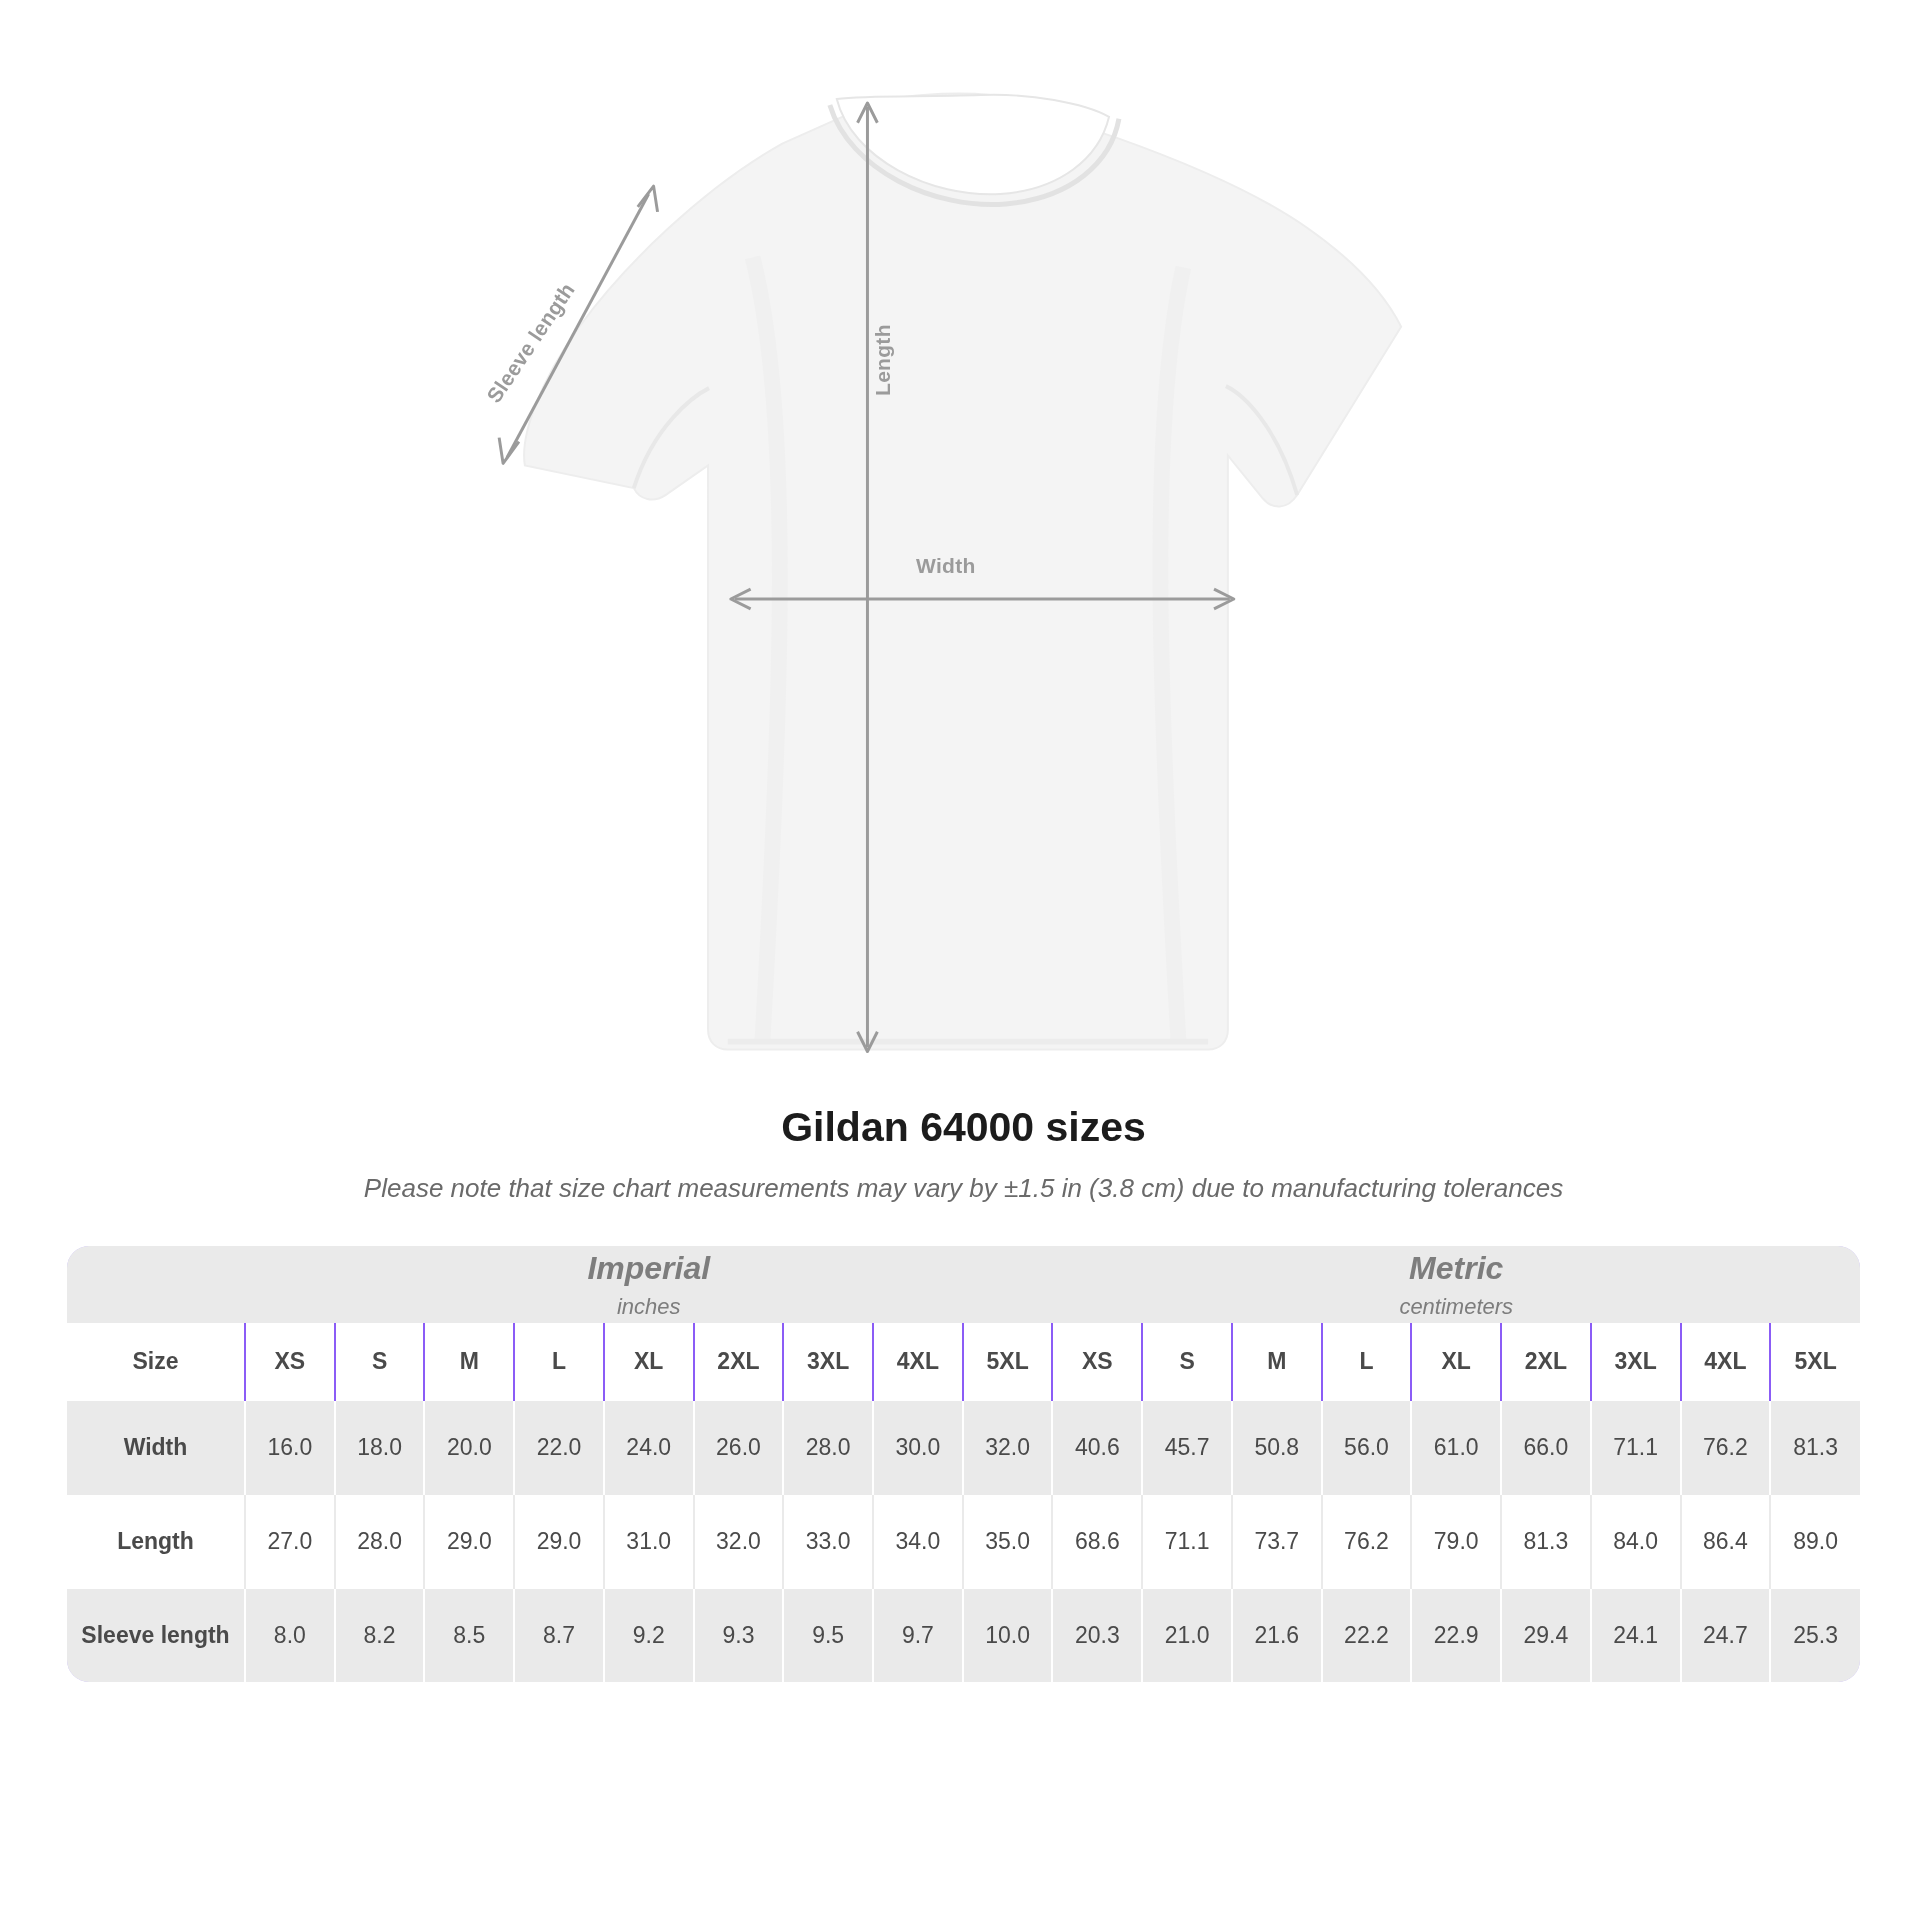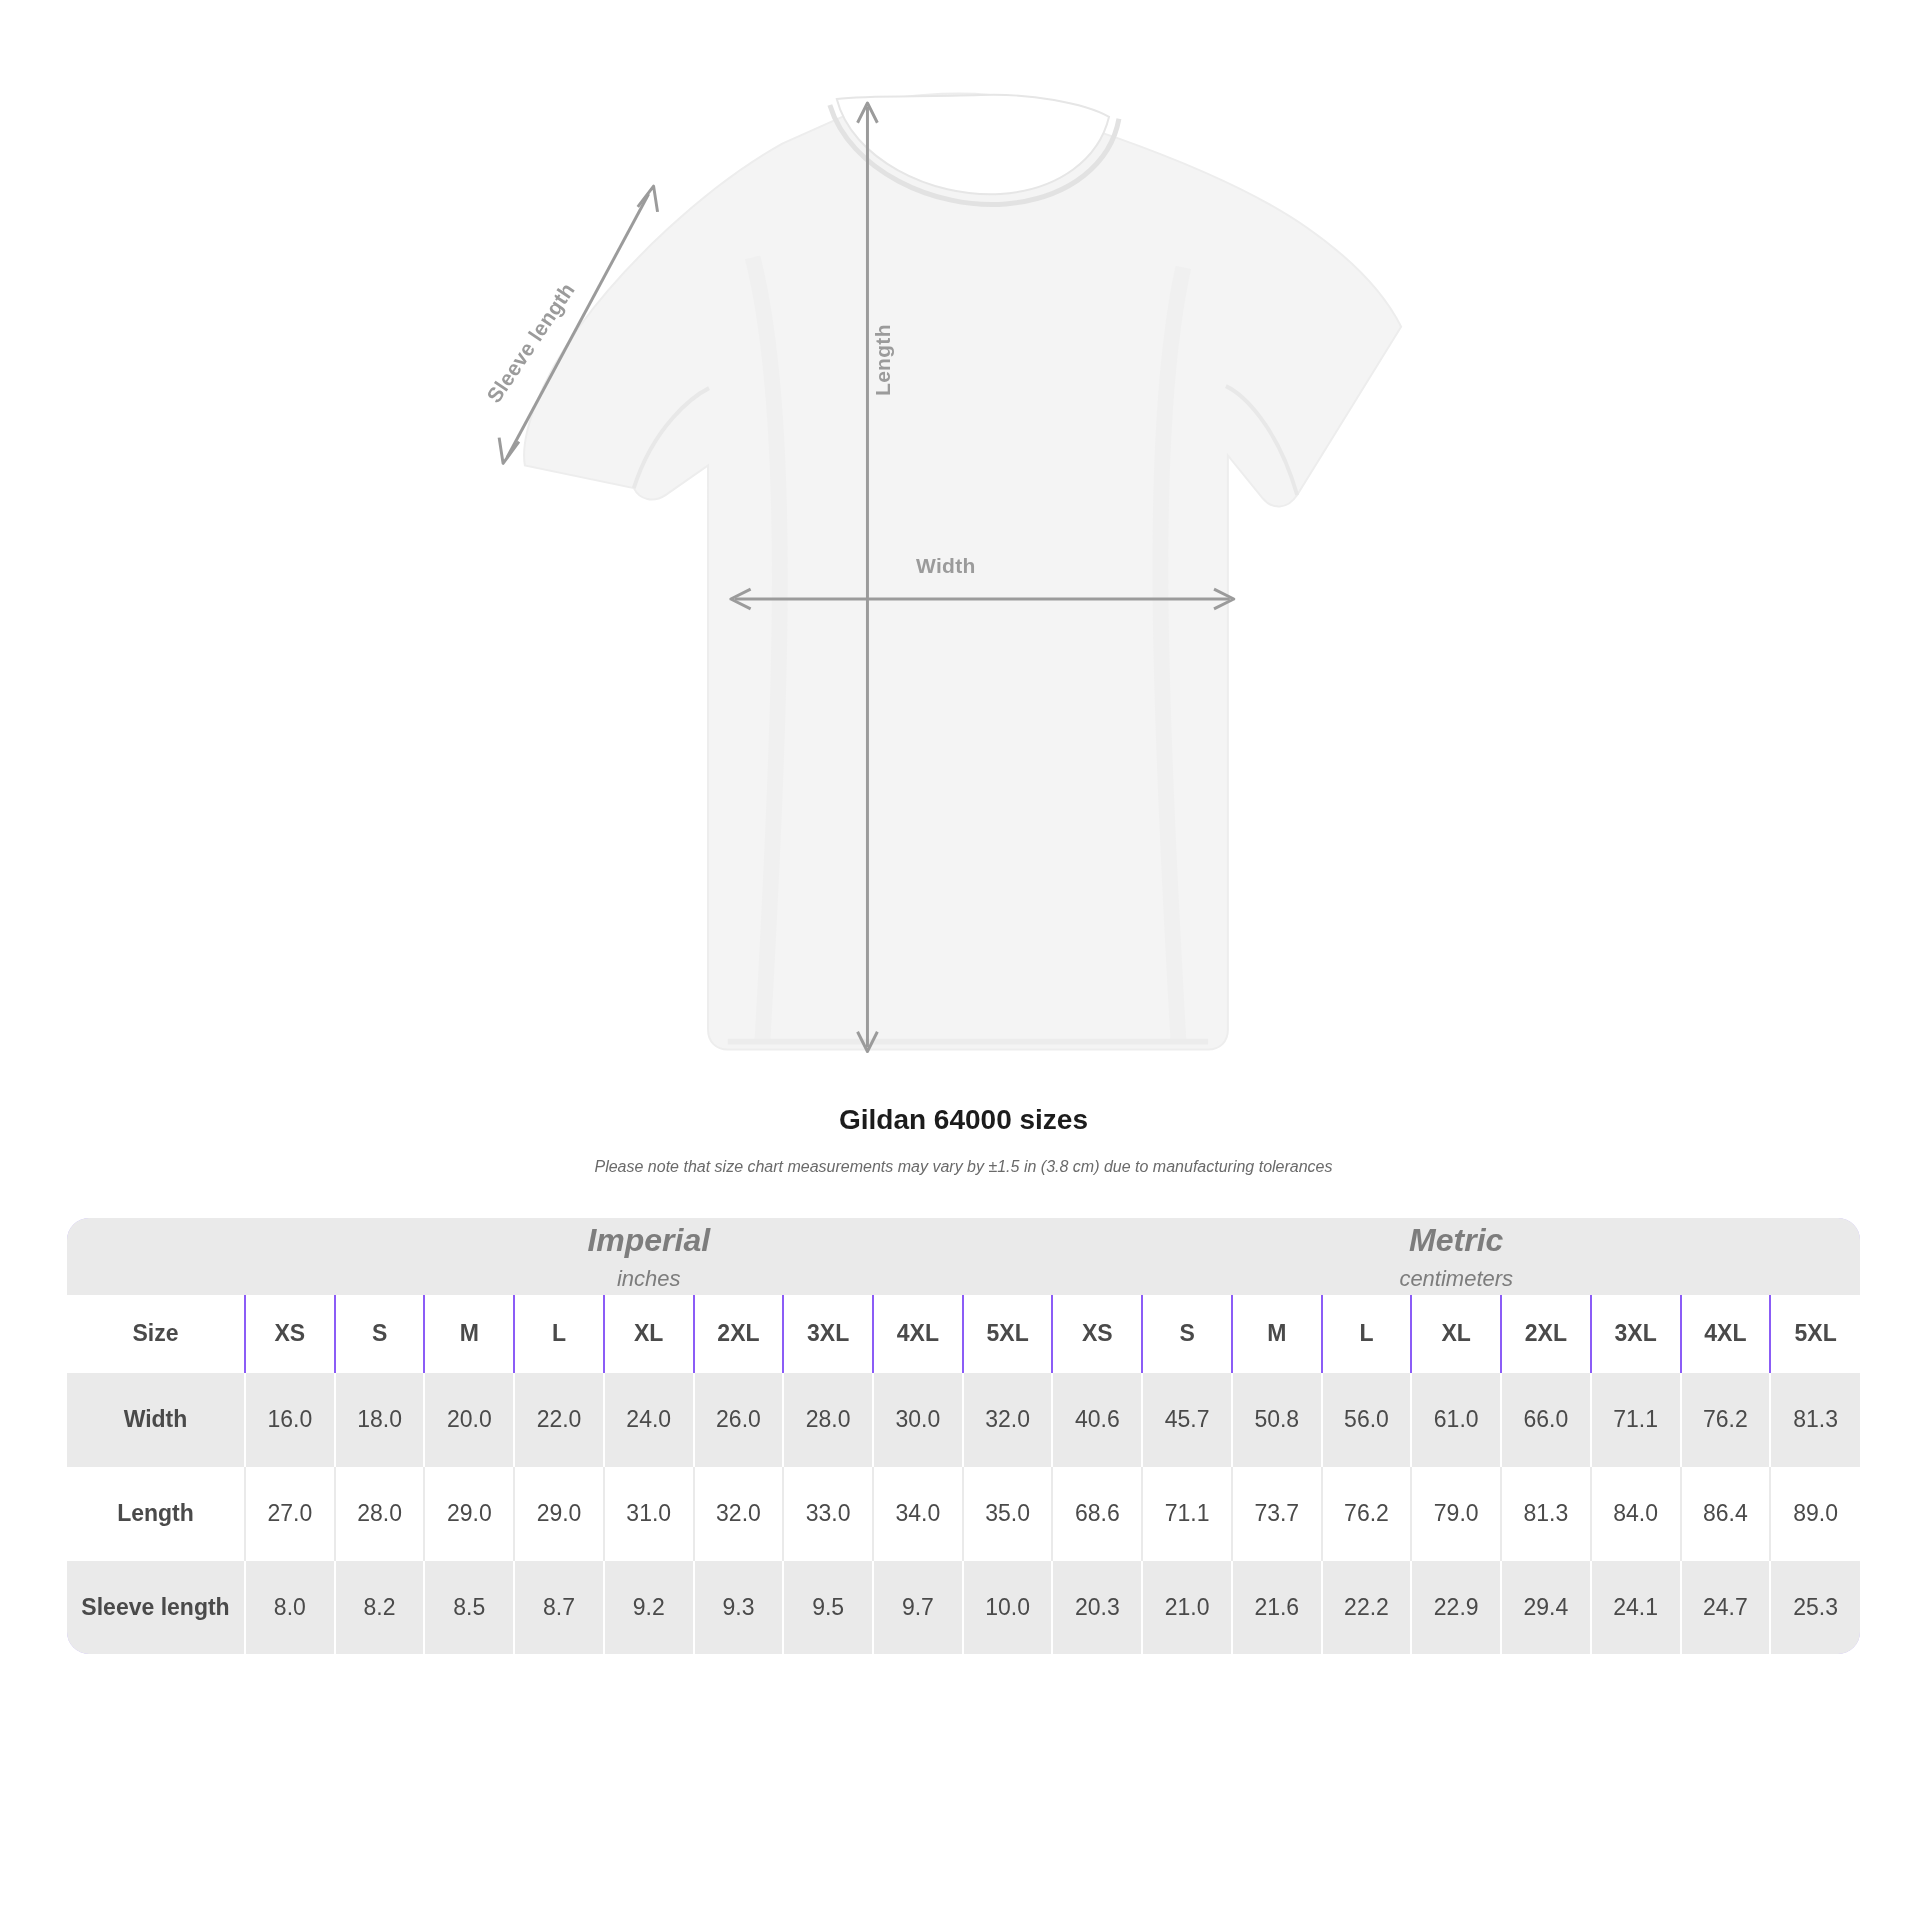--- a/index.html
+++ b/index.html
@@ -46,29 +46,29 @@
   .label-sleeve {
     left: 482px; top: 394px;
     transform: rotate(-56deg);
     transform-origin: left top;
     white-space: nowrap;
   }
 
   
   .chart-title {
     text-align: center;
-    font-size: 28px;
+    font-size: 41px;
     font-weight: bold;
     color: #1c1c1c;
     margin: 0;
     padding: 0 40px;
   }
   .chart-note {
     text-align: center;
-    font-size: 16px;
+    font-size: 26px;
     font-style: italic;
     color: #6a6a6a;
     margin: 22px 0 16px 0;
     padding: 0 59px;
   }
 
   
   .table-wrap {
     margin: 42px 67px 0 67px;
     border-radius: 22px;

